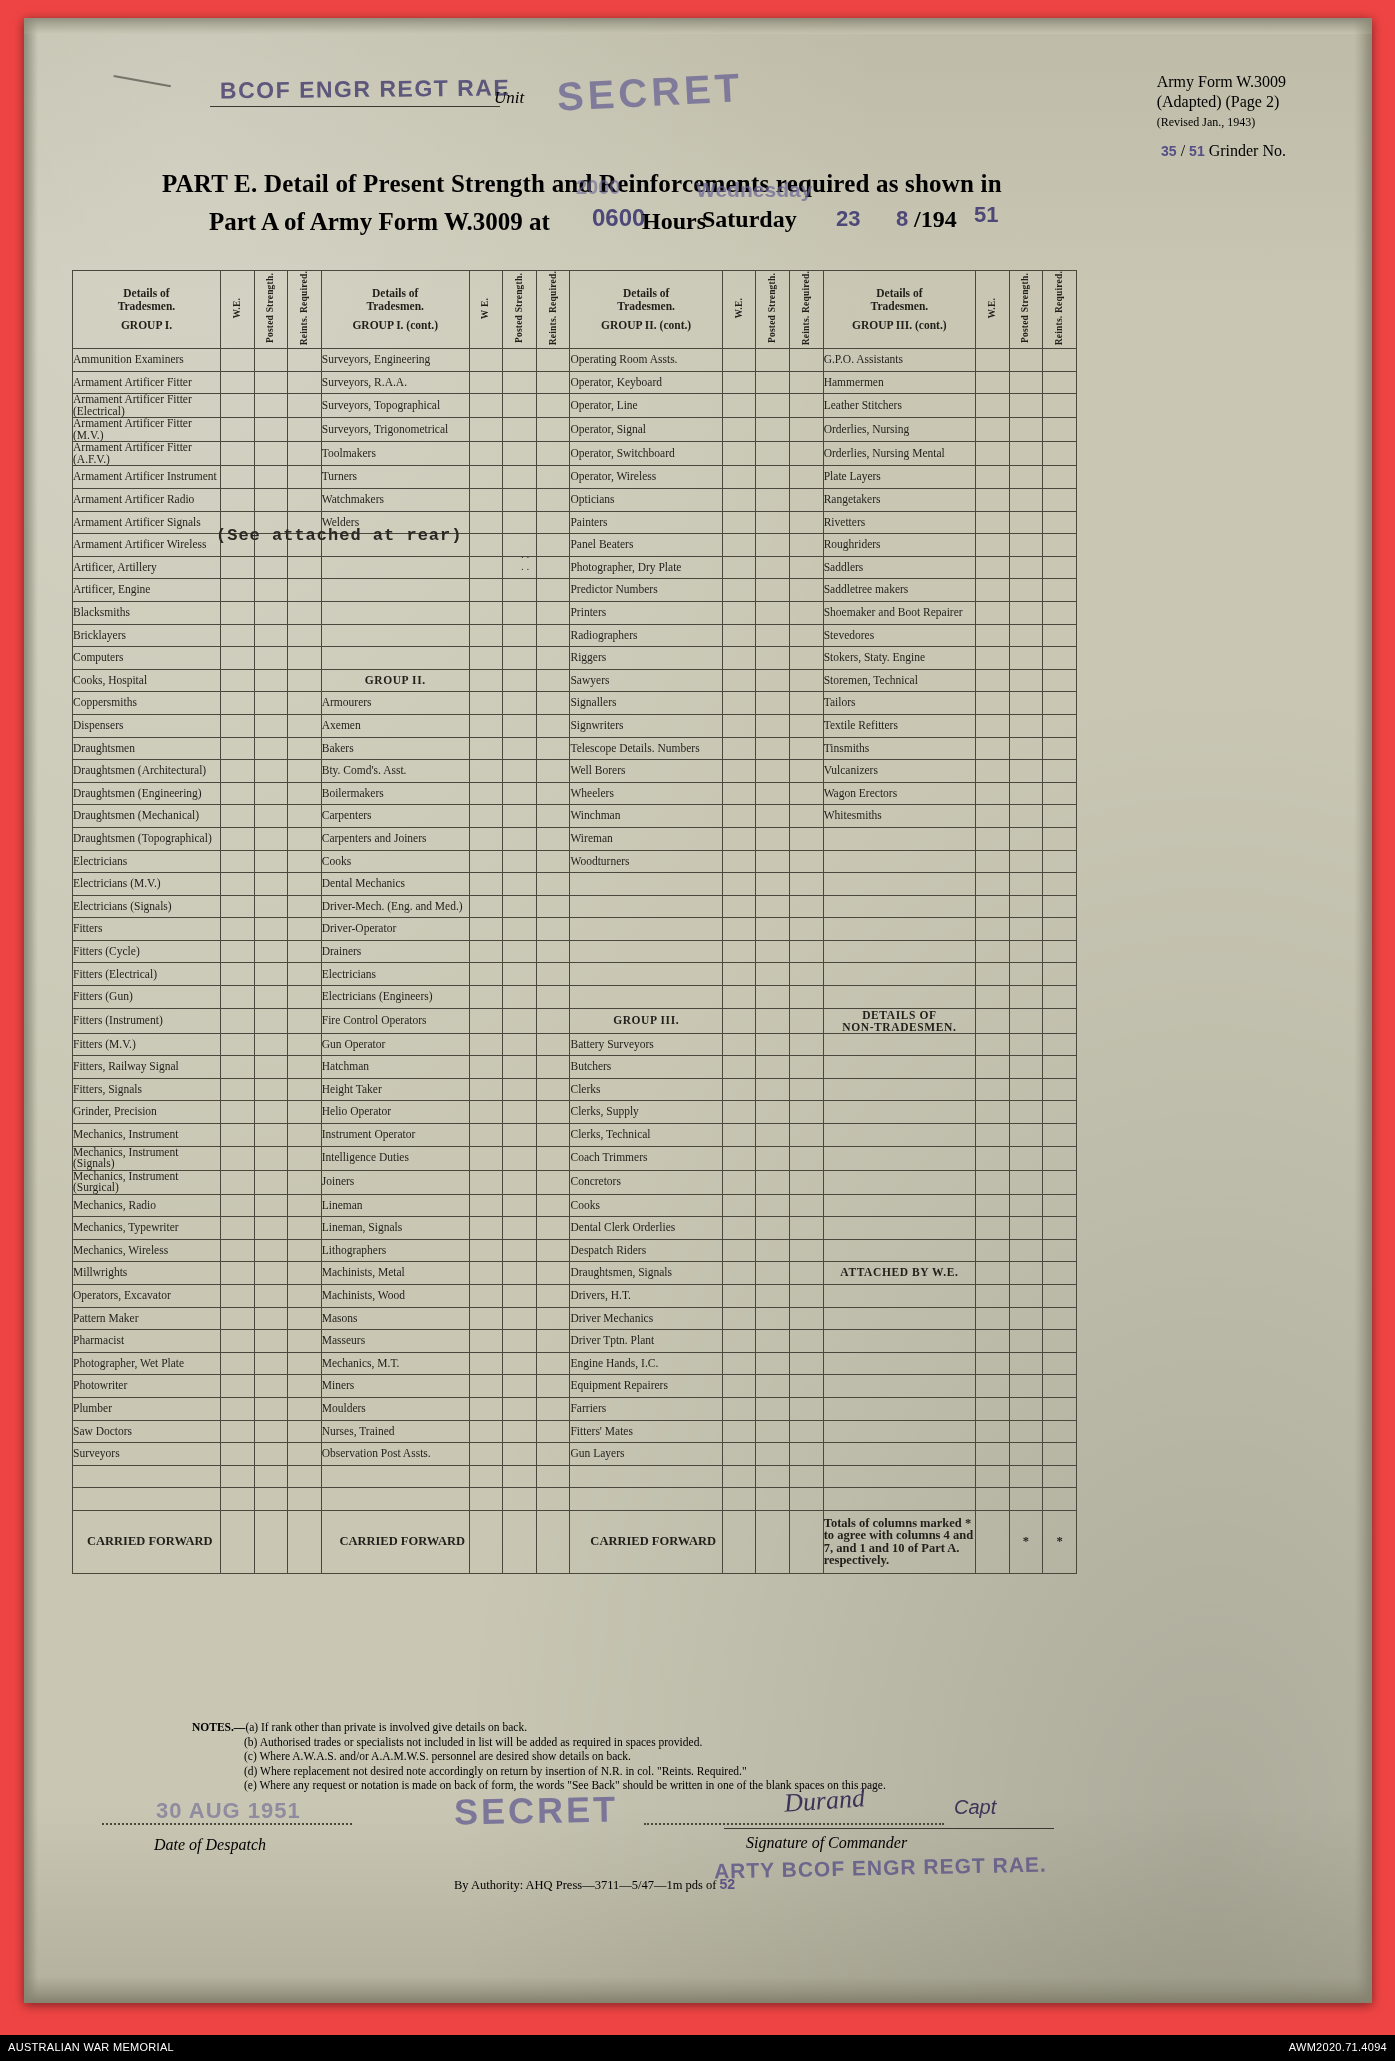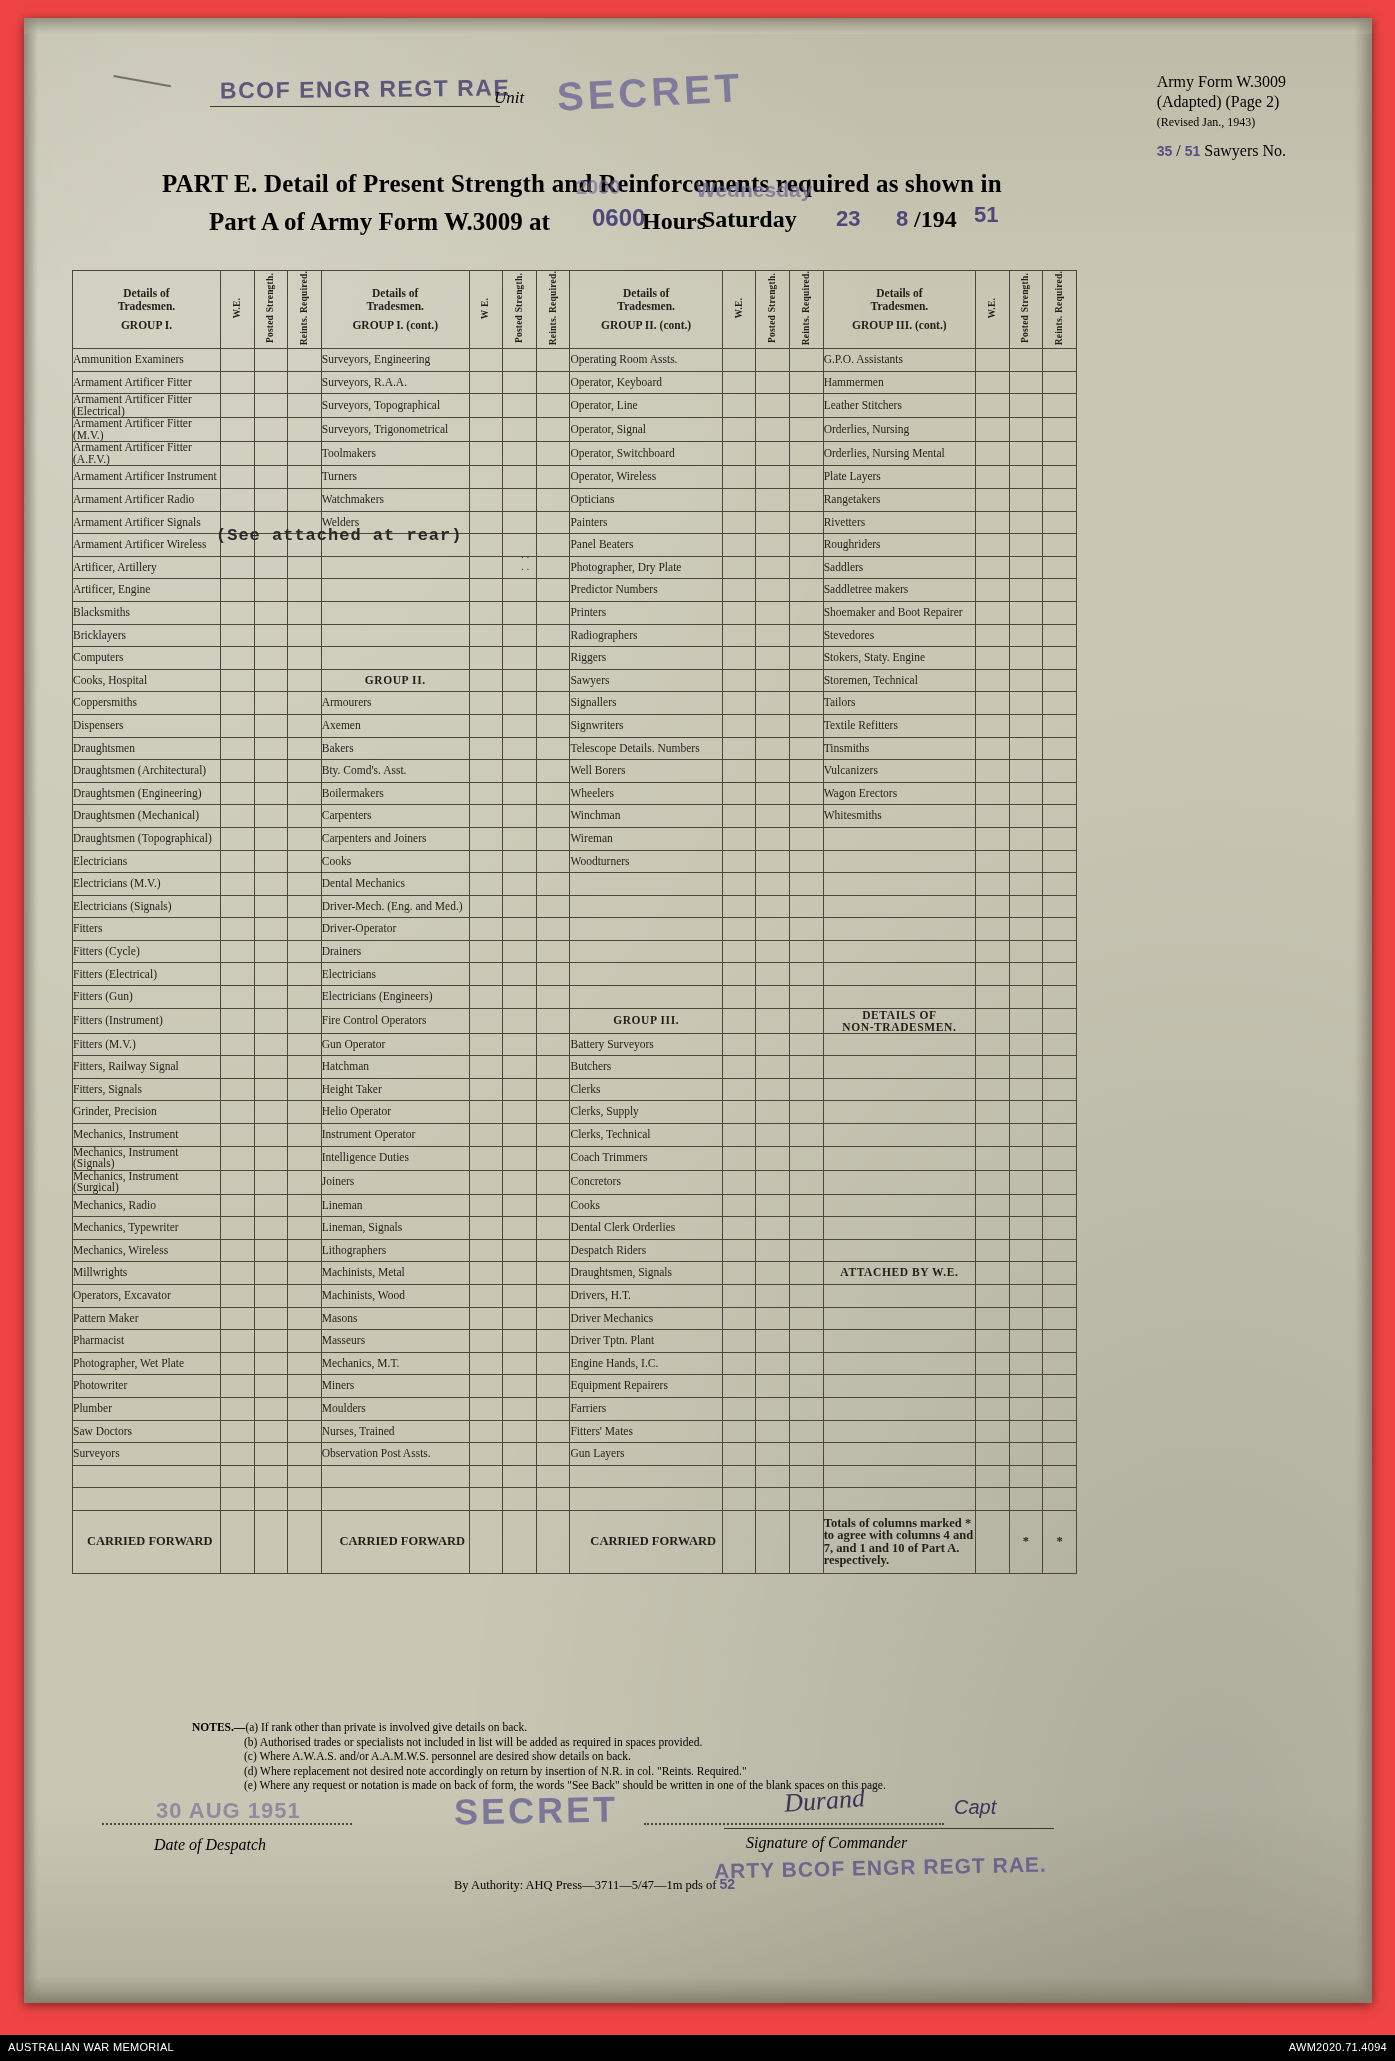--- a/index.html
+++ b/index.html
@@ -127,21 +127,21 @@
     <div class="afbox">
       <div>Army Form  W.3009</div>
       <div>(Adapted)    (Page 2)</div>
       <div class="small">(Revised Jan., 1943)</div>
     </div>
 
     <div class="serialrow">
       <span class="serial-ink ink-strike">35</span>
       <span>/</span>
       <span class="serial-ink">51</span>
-      <span>Sawyers No.</span>
+      <span>Grinder No.</span>
     </div>
 
     <div class="title1">PART E.  Detail of Present Strength and Reinforcements required as shown in</div>
     <div class="title2">Part A of Army Form W.3009 at</div>
     <div class="t-2000">2000</div>
     <div class="t-0600">0600</div>
     <div class="t-wed">Wednesday</div>
     <div style="position:absolute;left:618px;top:190px;font-size:24px;font-weight:bold;">Hours</div>
     <div class="t-sat">Saturday</div>
     <div class="t-23">23</div>

